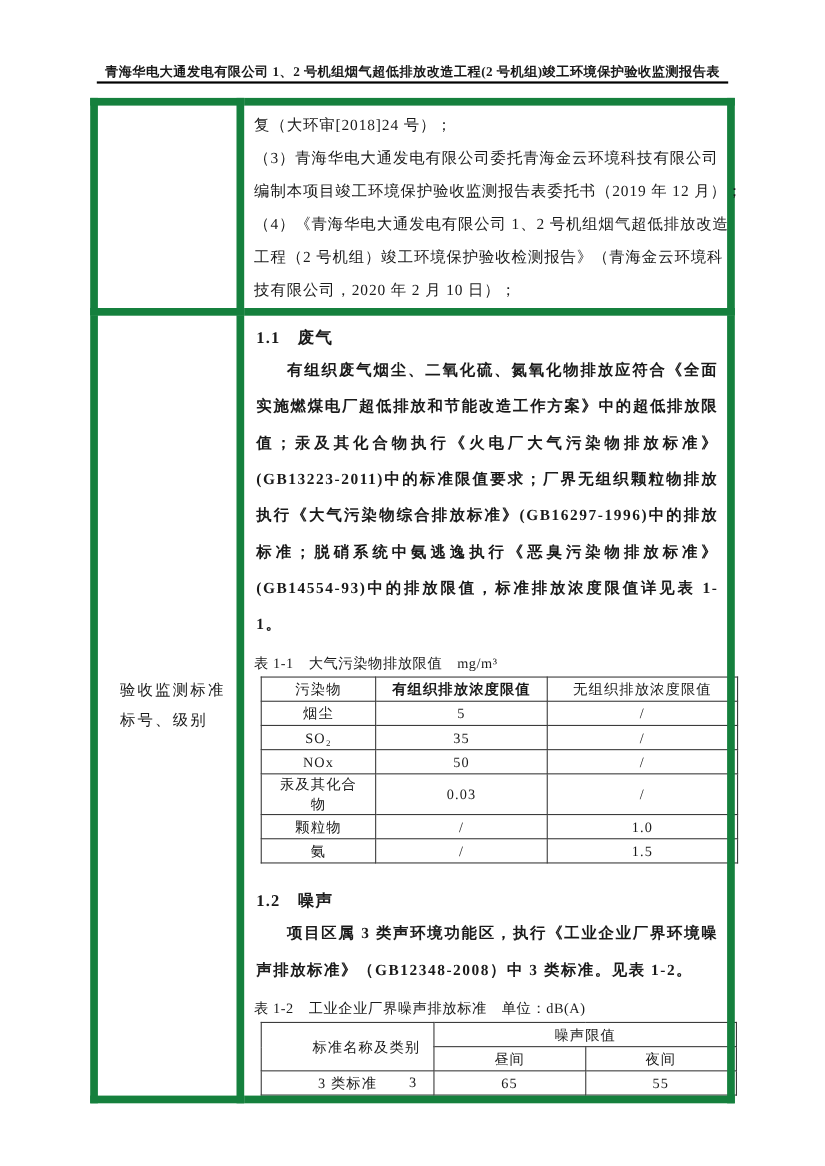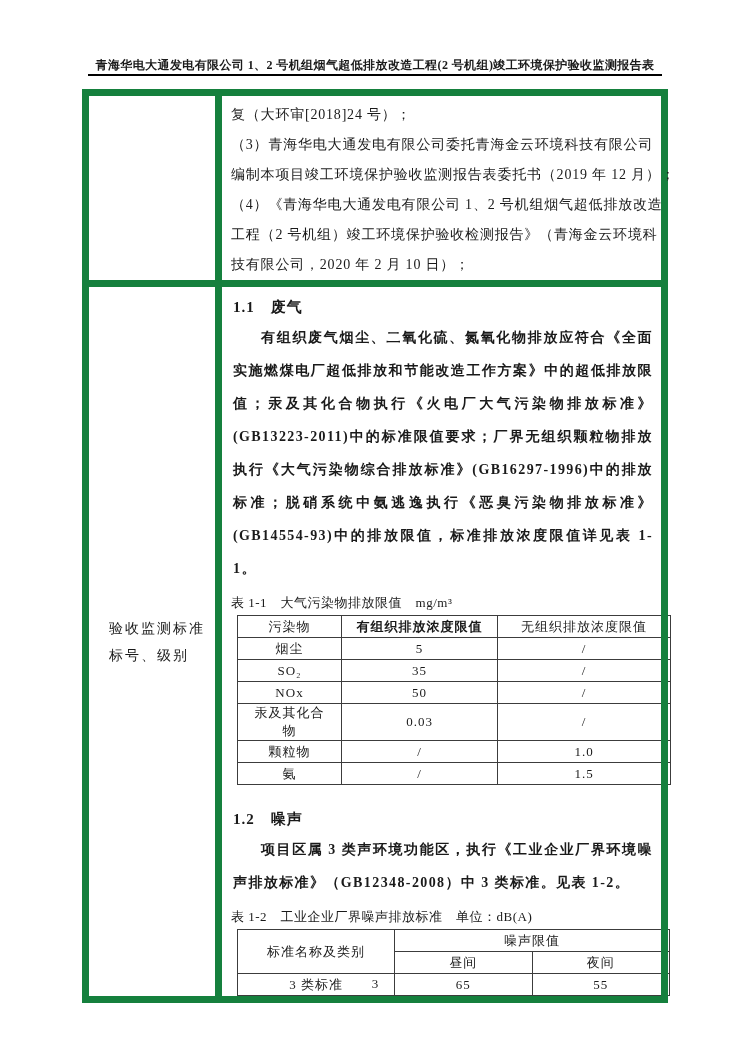--- a/index.html
+++ b/index.html
@@ -52,21 +52,21 @@
 
   .inner-tbl {
     border-collapse: collapse; margin: 3px 0 0 6px;
     width: 433px; table-layout: fixed; font-size: 13px;
   }
   .inner-tbl td, .inner-tbl th {
     border: 1px solid #3c3c3c; text-align: center; vertical-align: middle;
     height: 22px; padding: 0 12px; font-weight: normal; letter-spacing: 1px;
   }
   .t11 .c1 { width: 104px; } .t11 .c2 { width: 156px; font-weight: bold; } .t11 .c3 { width: 173px; }
-  .t12 .c1 { width: 157px; } .t12 .c2 { width: 137px; } .t12 .c3 { width: 139px; }
+  .t12 .c1 { width: 157px; text-align: right; } .t12 .c2 { width: 137px; } .t12 .c3 { width: 139px; }
 
   .gap-noise { margin-top: 25px; }
 
   .page-number {
     position: absolute; top: 976px; left: 0; width: 100%;
     text-align: center; font-size: 13px;
   }
 </style>
 </head>
 <body>

